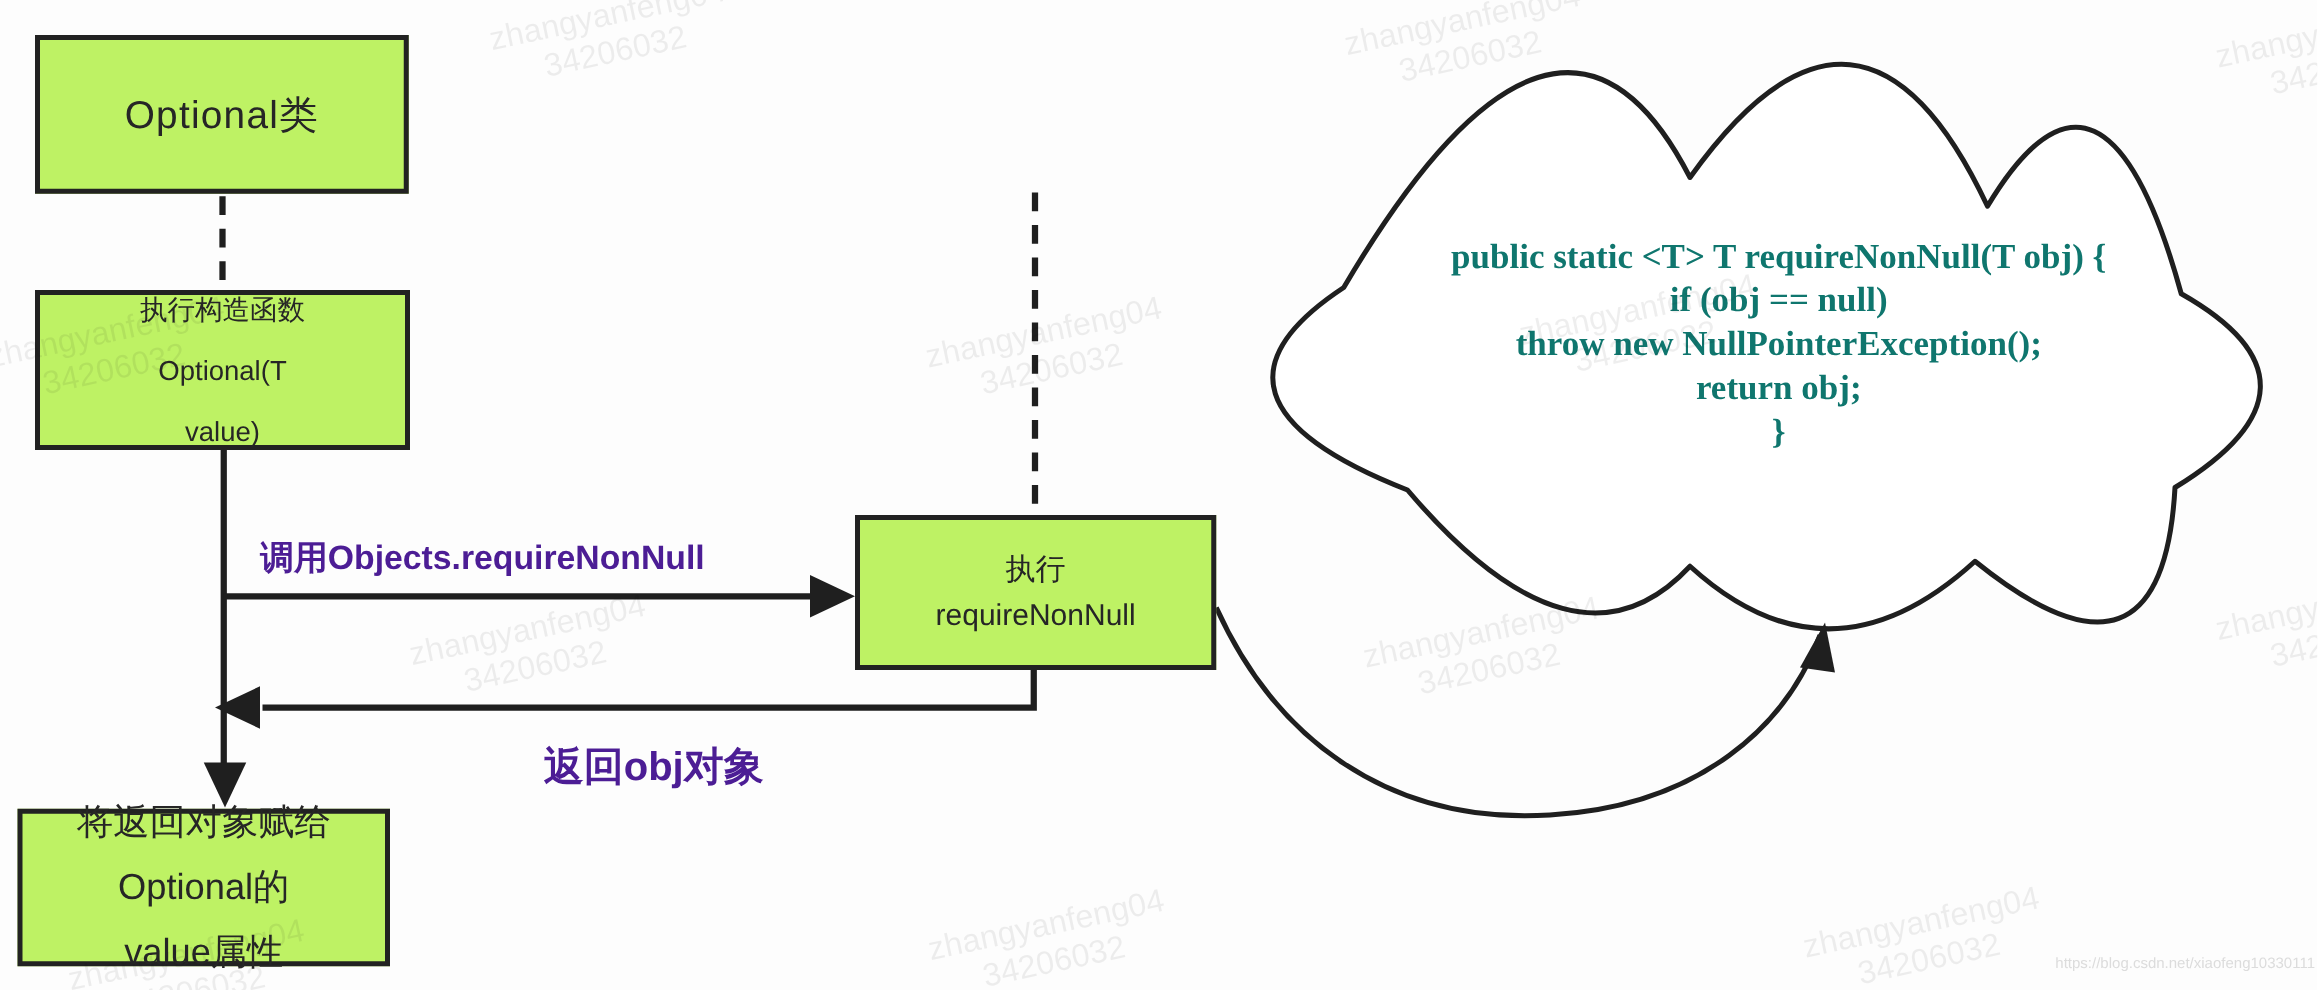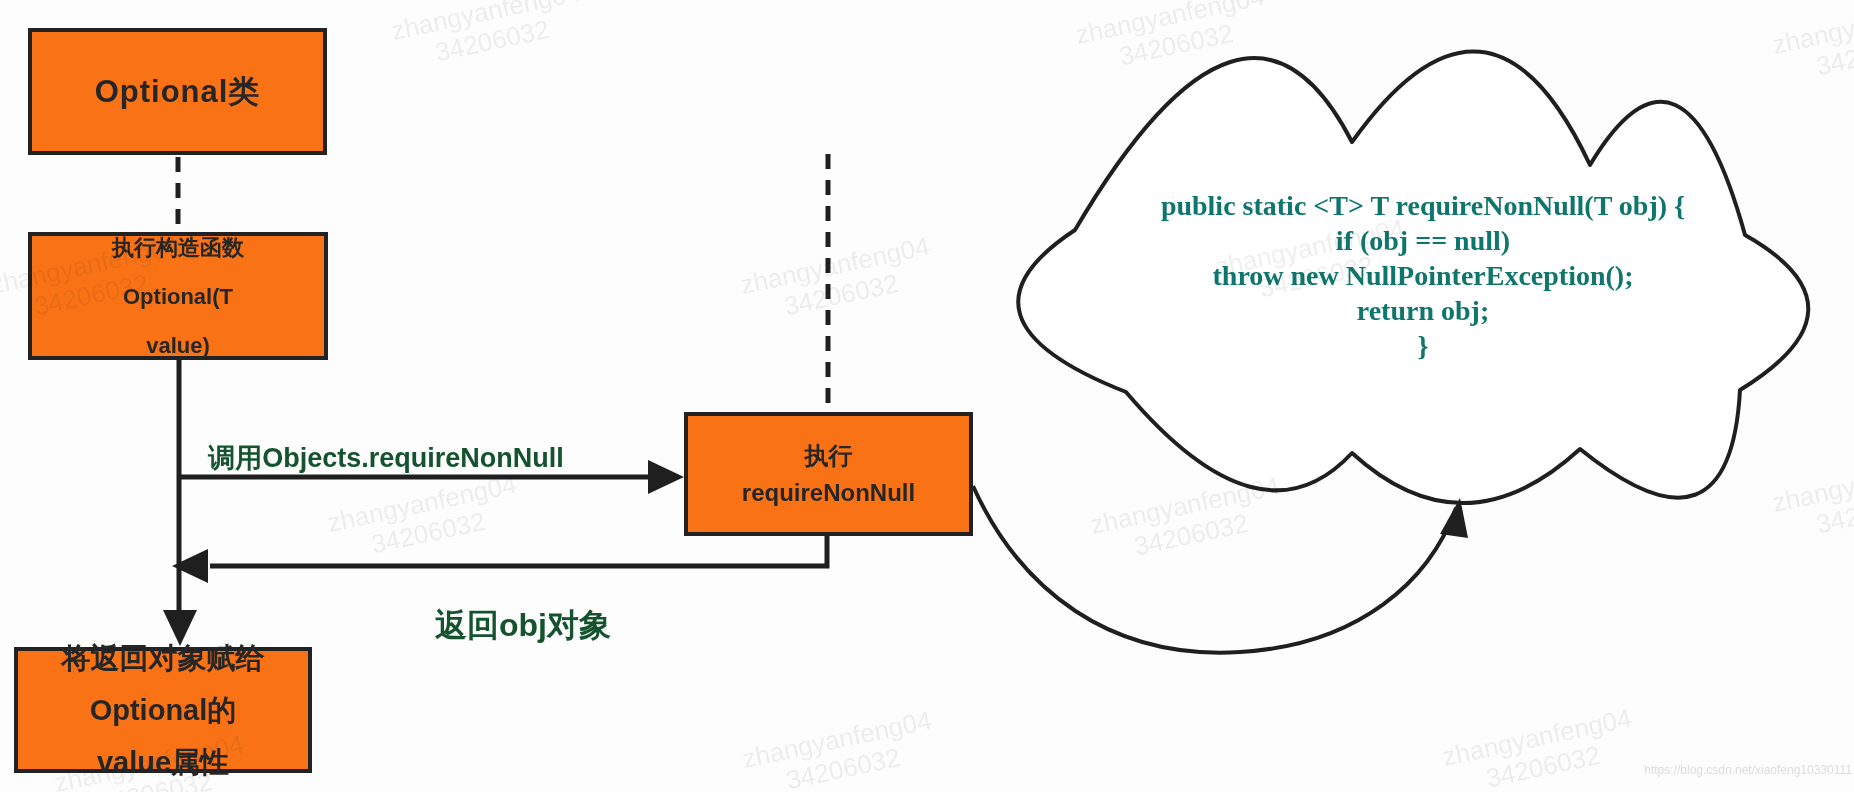--- a/index.html
+++ b/index.html
@@ -11,42 +11,41 @@
     background: #fdfdfd;
     font-family: "Liberation Sans", "DejaVu Sans", sans-serif;
   }
   svg.layer {
     position: absolute;
     left: 0; top: 0;
   }
   .node {
     position: absolute;
     box-sizing: border-box;
-    background: #f97316;
+    background: #bef264;
     border: 4px solid #222222;
     display: flex;
     align-items: center;
     justify-content: center;
     text-align: center;
-    font-weight: bold;
+    font-weight: normal;
     color: #262626;
     white-space: pre-line;
   }
   #node-optional-class   { left: 28px;  top: 28px;  width: 299px; height: 127px; font-size: 31px; letter-spacing: 1px; }
   #node-constructor      { left: 28px;  top: 232px; width: 300px; height: 128px; font-size: 22px; line-height: 49px; }
   #node-objects-class    { left: 687px; top: 28px;  width: 296px; height: 124px; font-size: 31px; letter-spacing: 1px; }
   #node-require-non-null { left: 684px; top: 412px; width: 289px; height: 124px; font-size: 24px; line-height: 37px; }
   #node-assign-value     { left: 14px;  top: 647px; width: 298px; height: 126px; font-size: 29px; line-height: 52px; }
   .edge-label {
     position: absolute;
     text-align: center;
     font-weight: bold;
-    color: #14532d;
+    color: #4c1d95;
     white-space: nowrap;
-    margin-top: 12px;
   }
   #label-call   { left: 190px; top: 428px; width: 392px; font-size: 27px; }
   #label-return { left: 428px; top: 592px; width: 190px; font-size: 32px; }
   #cloud-code {
     position: absolute;
     left: 1040px; top: 188px; width: 766px;
     text-align: center;
     font-weight: bold;
     font-size: 28px;
     line-height: 35px;

